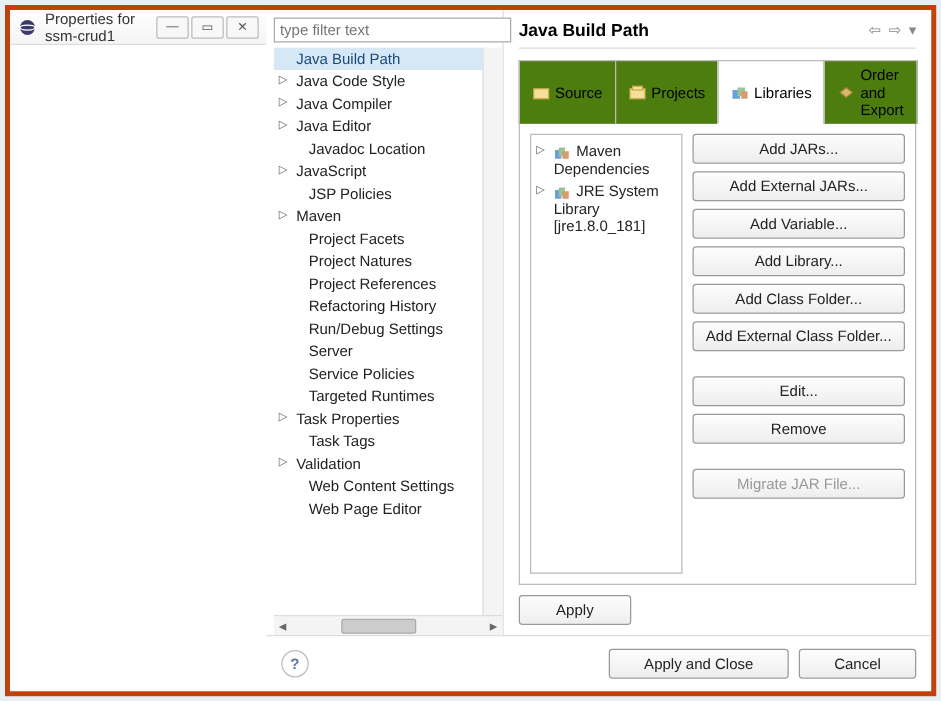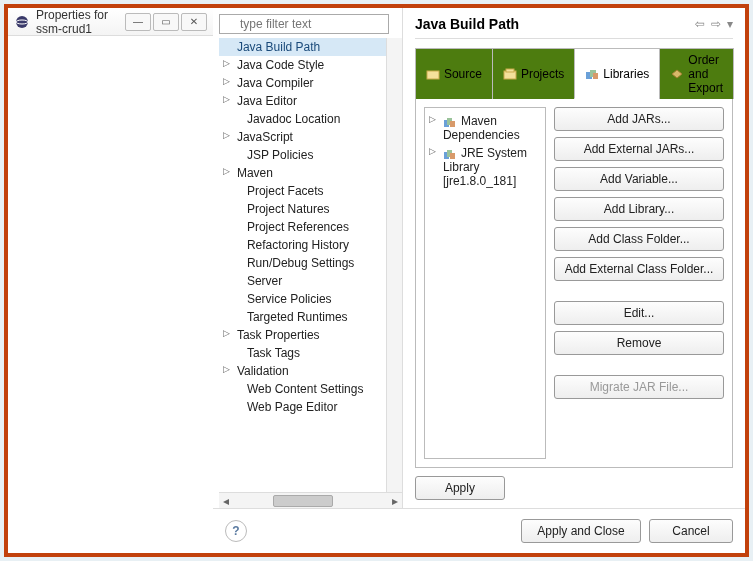--- a/index.html
+++ b/index.html
@@ -6,21 +6,21 @@
 body { margin: 0; background: #e8f0f4; padding: 4px; }
 .window { width: 745px; height: 553px; background: #fff; border: 4px solid #c2410c; display: flex; flex-direction: row; }
 .titlebar { height: 28px; display: flex; align-items: center; padding: 0 6px; background: linear-gradient(#fff,#f4f4f4); border-bottom: 1px solid #ddd; }
 .titlebar svg { margin-right: 6px; }
 .title-text { flex: 1; color: #333; }
 .win-controls { display: flex; gap: 2px; }
 .win-btn { width: 26px; height: 18px; border: 1px solid #bbb; background: #f8f8f8; border-radius: 2px; display: flex; align-items: center; justify-content: center; font-size: 10px; color: #555; cursor: pointer; }
 .body { flex: 1; display: flex; flex-direction: column; }
 .main { flex: 1; display: flex; }
 .sidebar { width: 190px; border-right: 1px solid #ddd; display: flex; flex-direction: column; padding: 6px 0 0 6px; }
-.filter-input { width: 170px; height: 20px; border: 1px solid #aaa; padding: 2px 20px; margin-bottom: 4px; color: #888; }
+.filter-input { width: 190px; height: 20px; border: 1px solid #aaa; padding: 2px 4px; margin-bottom: 4px; color: #888; }
 .tree { flex: 1; overflow: auto; position: relative; }
 .tree-item { padding: 2px 0 2px 18px; color: #222; cursor: pointer; position: relative; white-space: nowrap; }
 .tree-item.selected { background: #d6e8f6; color: #1a4a7a; }
 .tree-item.expandable::before { content: "▷"; position: absolute; left: 4px; top: 2px; font-size: 9px; color: #666; }
 .tree-item.child { padding-left: 28px; }
 .hscroll { height: 16px; border-top: 1px solid #ddd; display: flex; align-items: center; background: #f4f4f4; }
 .hscroll-track { flex: 1; height: 14px; position: relative; }
 .hscroll-thumb { position: absolute; left: 40px; width: 60px; height: 12px; background: #ccc; border: 1px solid #aaa; top: 1px; border-radius: 2px; }
 .vscroll { width: 16px; background: #f4f4f4; border-left: 1px solid #ddd; align-self: stretch; }
 .content { flex: 1; display: flex; flex-direction: column; padding: 8px 12px 0 12px; }
@@ -40,22 +40,22 @@
 .jar-item::before { content: "▷"; position: absolute; left: 0; top: 2px; font-size: 9px; color: #666; }
 .jar-icon { display: inline-block; width: 14px; height: 12px; margin-right: 4px; vertical-align: middle; }
 .btn-col { width: 170px; display: flex; flex-direction: column; gap: 6px; }
 .btn { height: 24px; border: 1px solid #999; background: linear-gradient(#fdfdfd,#eee); border-radius: 3px; cursor: pointer; text-align: center; line-height: 22px; color: #222; }
 .btn.disabled { color: #999; }
 .btn-gap { height: 8px; }
 .apply-row { display: flex; justify-content: flex-start; padding: 0 12px 8px 0; }
 .footer { border-top: 1px solid #ddd; padding: 10px 12px; display: flex; align-items: center; }
 .help-icon { width: 22px; height: 22px; border: 1px solid #bbb; border-radius: 11px; text-align: center; line-height: 20px; color: #5a7aa0; font-weight: bold; cursor: pointer; }
 .footer-spacer { flex: 1; }
-.footer .btn { width: 84px; margin-left: 8px; }
-.footer .btn.wide { width: 120px; }
+.footer .btn { width: 94px; margin-left: 8px; }
+.footer .btn.wide { width: 144px; }
 </style>
 </head>
 <body>
 
 <div class="window">
   <div class="titlebar">
     <svg width="16" height="16">
         <circle cx="8" cy="8" r="6" fill="#3a3a6a"></circle>
         <ellipse cx="8" cy="8" rx="6" ry="2" fill="none" stroke="#fff" stroke-width="1"></ellipse>
       </svg>

